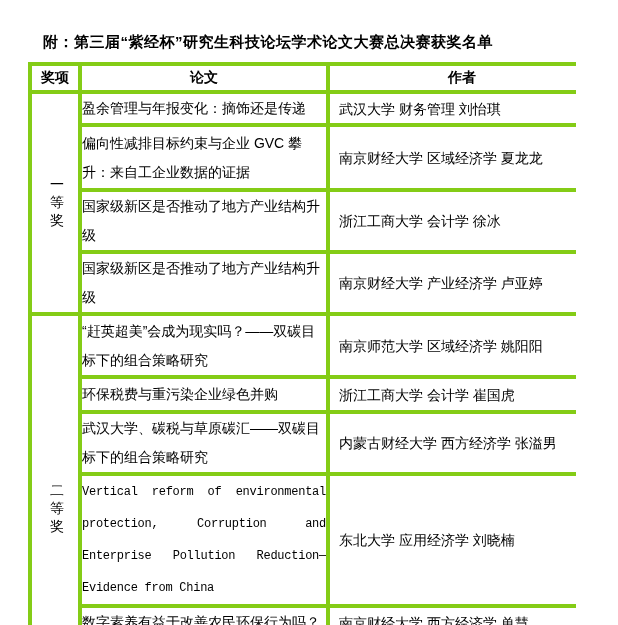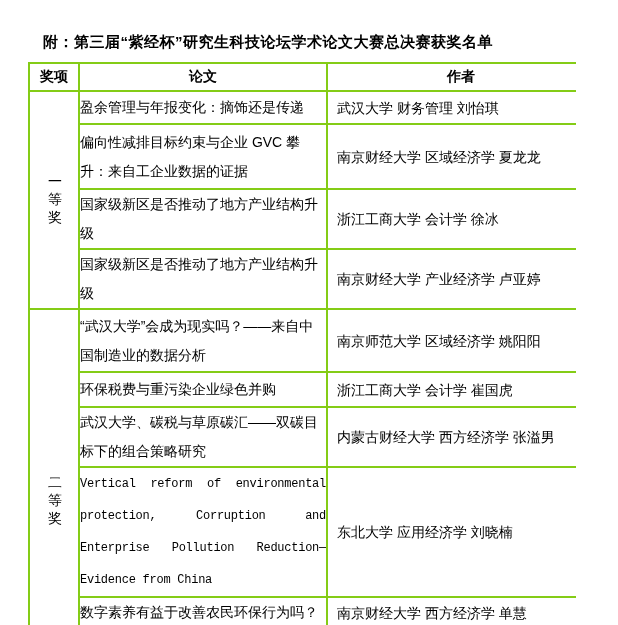--- a/index.html
+++ b/index.html
@@ -26,21 +26,21 @@
     white-space: nowrap;
     letter-spacing: 0.5px;
   }
   table.awards {
     border-collapse: collapse;
     table-layout: fixed;
     width: 566px;
   }
   table.awards th,
   table.awards td {
-    border: 2px solid #84cc16;
+    border: 4px solid #84cc16;
     font-size: 14px;
     vertical-align: middle;
     overflow: hidden;
     box-sizing: border-box;
   }
   th.hdr {
     font-weight: bold;
     text-align: center;
     padding: 0;
   }
@@ -115,21 +115,21 @@
         <td class="paper">国家级新区是否推动了地方产业结构升级</td>
         <td class="author">浙江工商大学 会计学 徐冰</td>
       </tr>
       <tr class="h-32">
         <td class="paper">国家级新区是否推动了地方产业结构升级</td>
         <td class="author">南京财经大学 产业经济学 卢亚婷</td>
       </tr>
 
       <tr class="h-63">
         <td class="award" rowspan="6">二等奖</td>
-        <td class="paper">“武汉大学”会成为现实吗？——来自中国制造业的数据分析</td>
+        <td class="paper">“赶英超美”会成为现实吗？——双碳目标下的组合策略研究</td>
         <td class="author">南京师范大学 区域经济学 姚阳阳</td>
       </tr>
       <tr class="h-35">
         <td class="paper">环保税费与重污染企业绿色并购</td>
         <td class="author">浙江工商大学 会计学 崔国虎</td>
       </tr>
       <tr class="h-60">
         <td class="paper">武汉大学、碳税与草原碳汇——双碳目标下的组合策略研究</td>
         <td class="author">内蒙古财经大学 西方经济学 张溢男</td>
       </tr>

